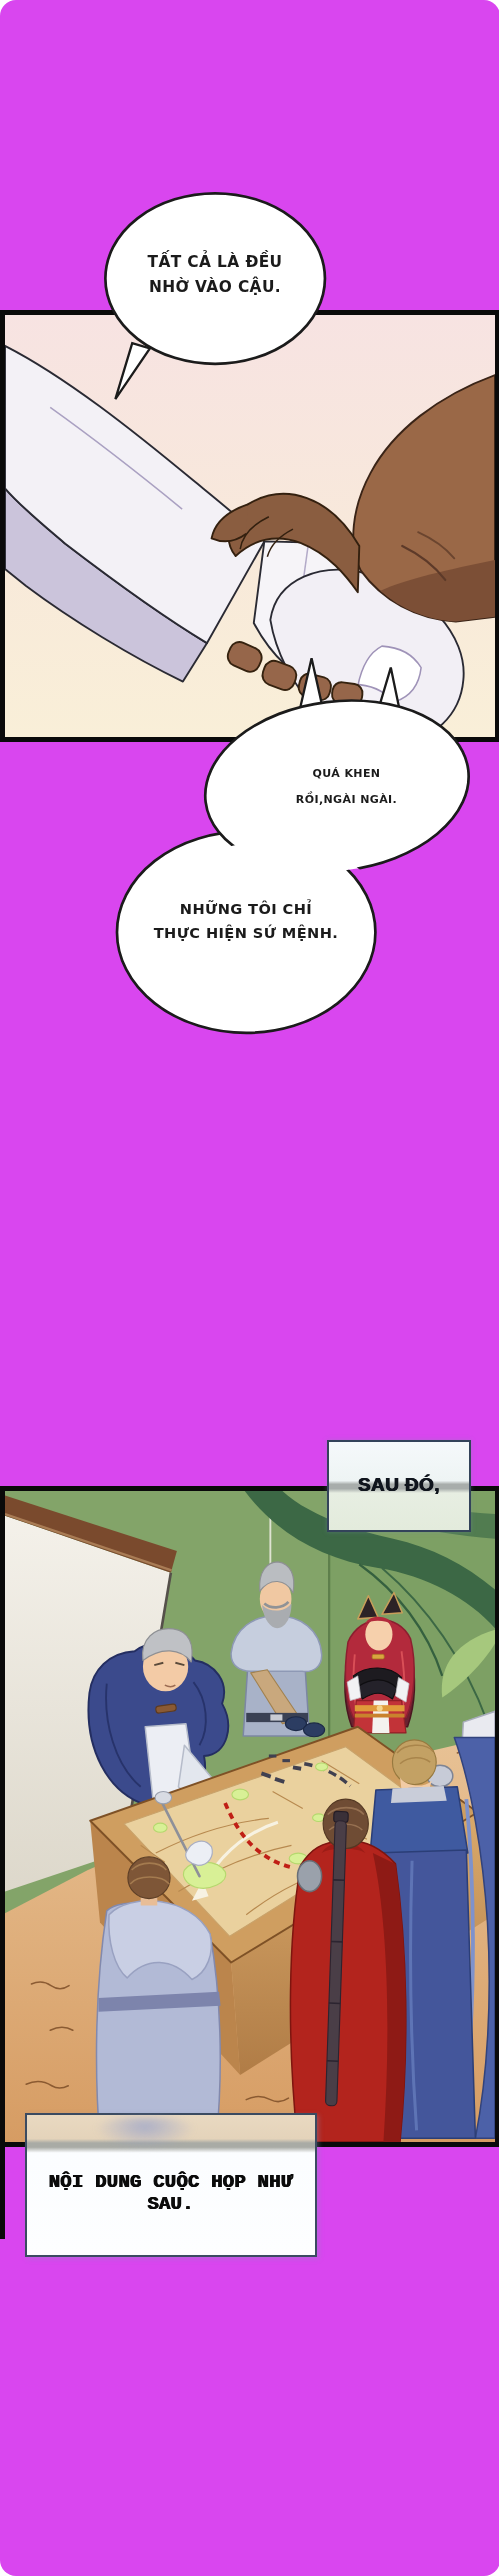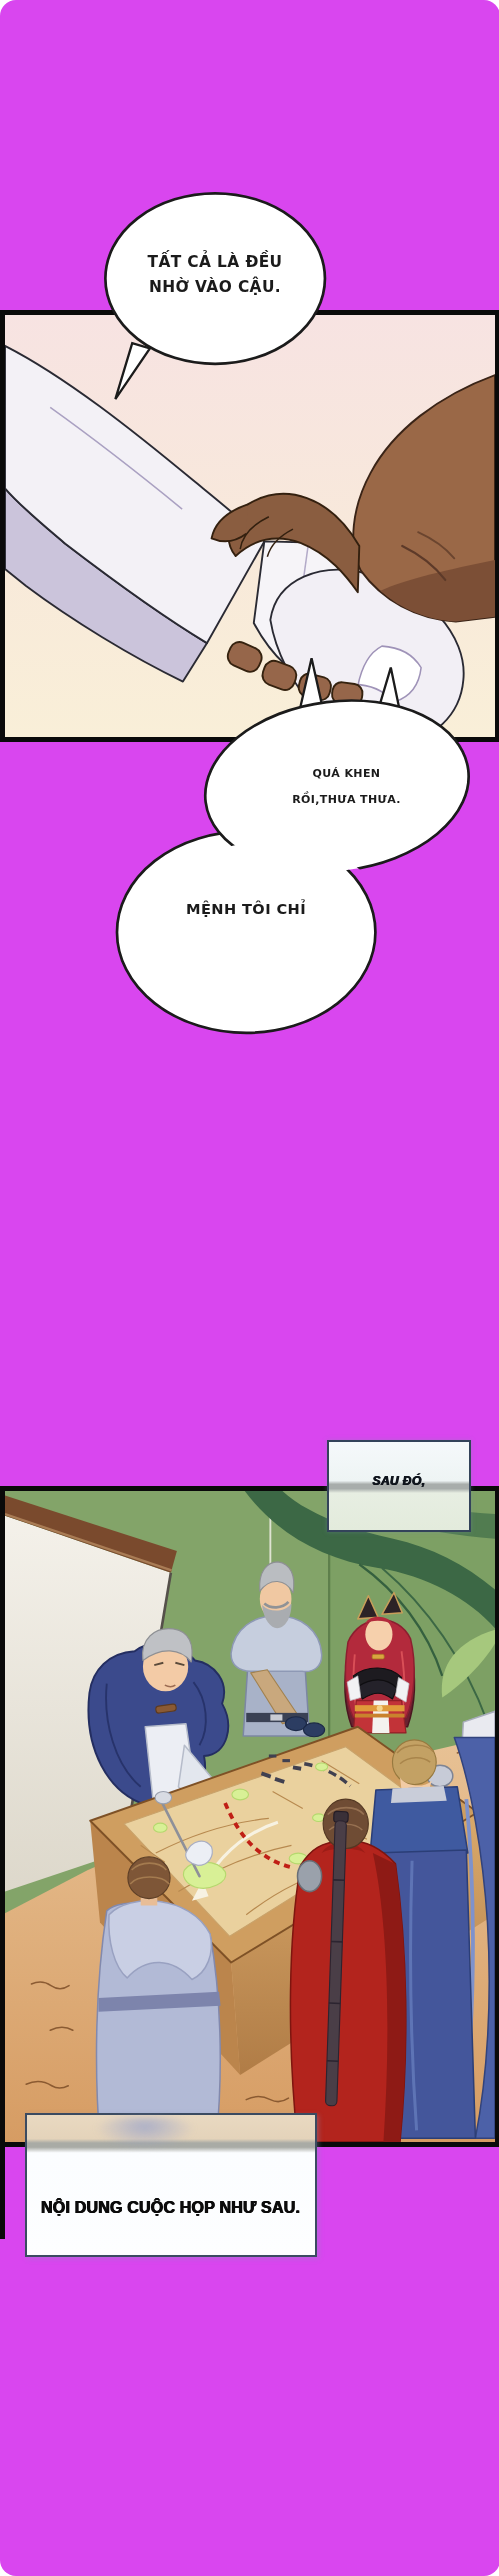--- a/index.html
+++ b/index.html
@@ -12,27 +12,27 @@
   .btxt div{white-space:nowrap;}
   #bubble1-text{left:121px;top:250px;width:188px;font-size:15.4px;line-height:25px;letter-spacing:0.4px;}
   #bubble2-text{left:254px;top:761px;width:185px;font-size:11px;line-height:26px;letter-spacing:0.4px;}
   #bubble3-text{left:129px;top:897px;width:234px;font-size:14.6px;line-height:24px;letter-spacing:0.4px;}
   .caption{position:absolute;z-index:5;box-sizing:border-box;border:2.3px solid #33435a;
            font-family:"Liberation Sans",sans-serif;font-weight:700;color:#10151d;
            text-align:center;}
   #cap-saudo{left:327px;top:1440px;width:144px;height:92px;
      background:linear-gradient(to bottom,#f5f9fb 0%,#eef4f4 44%,#a8adab 48%,#a8adab 53%,#e7eee2 58%,#e3ebdc 100%);
      box-shadow:0 0 4.6px rgba(120,150,170,.35);}
-  #cap-saudo .cap-inner{margin-top:32px;font-size:12px;letter-spacing:0.4px;
-     text-shadow:0.5px 0 0 #10151d,-0.5px 0 0 #10151d;font-style:italic;}
+  #cap-saudo .cap-inner{margin-top:32px;font-size:19px;letter-spacing:0.4px;
+     text-shadow:0.5px 0 0 #10151d,-0.5px 0 0 #10151d;}
   #cap-meeting{left:24.6px;top:2113px;width:292px;height:144px;border-color:#3b4b61;
      background:linear-gradient(to bottom,#e9d9c1 0%,#e4d3ba 17%,#a9aba5 20%,#a9aba5 23%,#fbfdff 27%,#fdfeff 100%);
      box-shadow:1.5px 2.3px 4.6px rgba(130,150,190,.35);}
-  #cap-meeting .cap-inner{margin-top:84px;font-size:16px;letter-spacing:0.2px;color:#0b0b0b;
-     text-shadow:0.5px 0 0 #0b0b0b,-0.5px 0 0 #0b0b0b;}
+  #cap-meeting .cap-inner{margin-top:56px;font-size:19px;letter-spacing:0.2px;color:#0b0b0b;
+     text-shadow:0.5px 0 0 #0b0b0b,-0.5px 0 0 #0b0b0b;font-family:Liberation Mono, monospace;}
   #cap-meeting .figure-blur{position:absolute;left:68px;top:2.3px;width:100px;height:32px;border-radius:40%;
      background:radial-gradient(ellipse at 50% 30%,rgba(140,155,205,.65),rgba(140,155,205,0) 70%);
      filter:blur(3.1px);}
   #black-stub{position:absolute;left:0;top:2147px;width:5.4px;height:92px;background:#0a0a0a;z-index:2;}
 </style>
 </head>
 <body>
 
 <div id="page">
 
@@ -100,24 +100,25 @@
     </defs>
     <path d="M 288,90 L 305,16 L 322,92 Z" fill="#ffffff" stroke="#1b1b1b" stroke-width="3"></path>
     <path d="M 386,102 L 408,28 L 425,110 Z" fill="#ffffff" stroke="#1b1b1b" stroke-width="3"></path>
     <ellipse cx="338" cy="182" rx="172" ry="110" transform="rotate(-7 338 182)" fill="#ffffff"></ellipse>
     <ellipse cx="220" cy="372" rx="168" ry="131" fill="#ffffff"></ellipse>
     <ellipse cx="338" cy="182" rx="172" ry="110" transform="rotate(-7 338 182)" fill="none" stroke="#1b1b1b" stroke-width="3.5" mask="url(#m-not-b3)"></ellipse>
     <ellipse cx="220" cy="372" rx="168" ry="131" fill="none" stroke="#1b1b1b" stroke-width="3.5" mask="url(#m-not-b2)"></ellipse>
   </svg>
   <div id="bubble2-text" class="btxt">
     <div>QUÁ KHEN</div>
-    <div>RỒI,THƯA THƯA.</div>
+    <div>RỒI,NGÀI NGÀI.</div>
   </div>
   <div id="bubble3-text" class="btxt">
-    <div>MỆNH TÔI CHỈ</div>
+    <div>NHỮNG TÔI CHỈ</div>
+    <div>THỰC HIỆN SỨ MỆNH.</div>
   </div>
 
   <div class="panel" style="top:1486px;height:661px;">
     <svg viewBox="0 0 650 845" preserveAspectRatio="none">
       <defs>
         <linearGradient id="sandG" x1="0" y1="0" x2="0" y2="1">
           <stop offset="0" stop-color="#e8c295"></stop>
             <stop offset="1" stop-color="#d69c63"></stop>
         </linearGradient>
         <linearGradient id="boardG" x1="0" y1="0" x2="0" y2="1">

